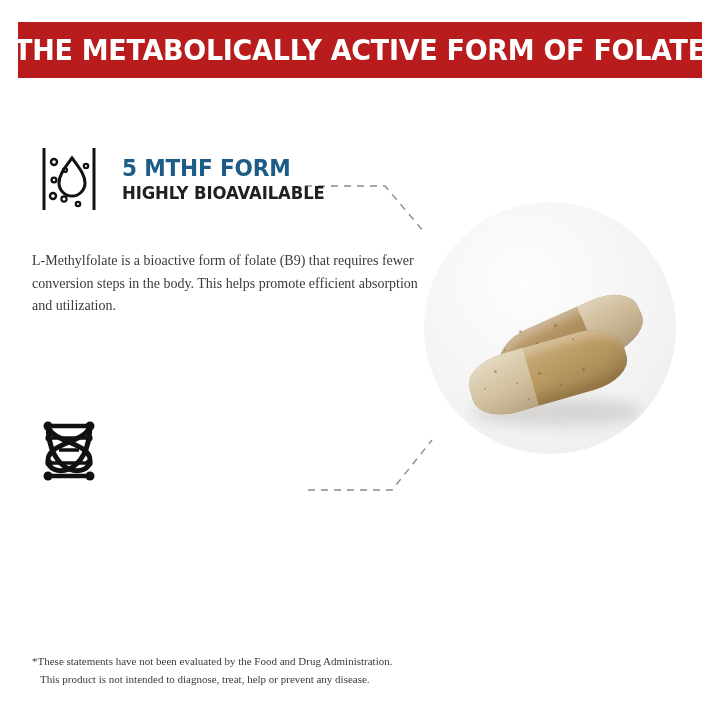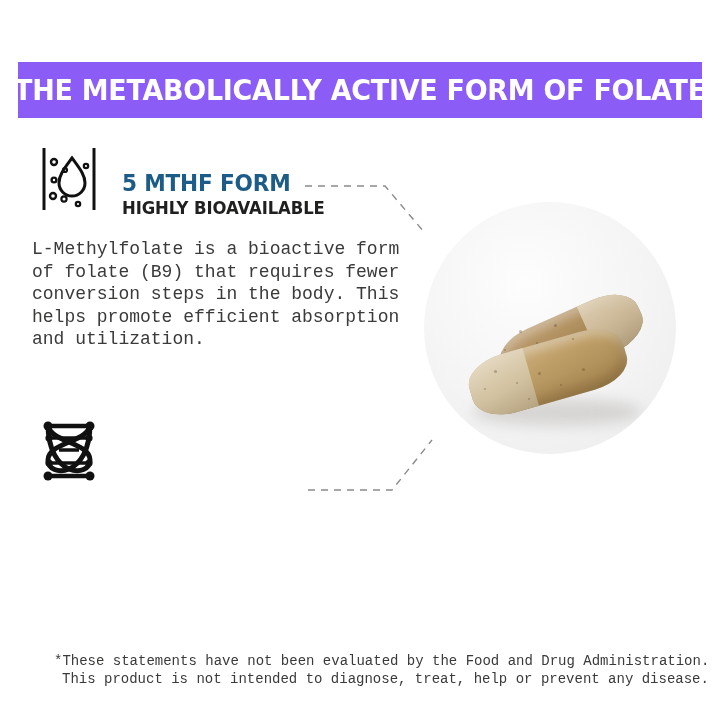--- a/index.html
+++ b/index.html
@@ -15,25 +15,24 @@
     position: relative;
   }
 
   
   .header-banner {
     position: absolute;
     left: 18px;
     top: 22px;
     width: 684px;
     height: 56px;
-    background: #8b5cf6;
+    background: #b91c1c;
     display: flex;
     align-items: center;
     justify-content: center;
-    margin-top: 40px;
   }
   .header-title {
     color: #ffffff;
     font-family: "DejaVu Sans", sans-serif;
     font-weight: bold;
     font-size: 29px;
     letter-spacing: -0.3px;
     transform: scaleX(0.93);
     white-space: nowrap;
     text-transform: uppercase;
@@ -124,21 +123,21 @@
     height: 720px;
     pointer-events: none;
   }
 
   
   .feature {
     position: absolute;
   }
   .feature-head {
     display: flex;
-    align-items: flex-end;
+    align-items: center;
   }
   .feature-icon {
     width: 78px;
     height: 78px;
     flex: none;
     display: flex;
     align-items: center;
     justify-content: center;
   }
   .feature-titles {
@@ -162,42 +161,41 @@
     font-size: 17.5px;
     letter-spacing: -0.1px;
     transform: scaleX(0.94);
     transform-origin: left center;
     white-space: nowrap;
     margin-top: 2px;
     text-transform: uppercase;
   }
   .feature-body {
     color: #3a3a38;
-    font-family: Liberation Mono, monospace;
-    font-size: 18px;
+    font-family: Liberation Serif, serif;
+    font-size: 14px;
     line-height: 22.5px;
-    margin-top: 20px;
+    margin-top: 32px;
   }
 
   #feature-1 { left: 30px; top: 140px; width: 400px; }
   #feature-1 .feature-body { width: 390px; margin-left: 2px; }
   #feature-2 { left: 30px; top: 414px; width: 480px; }
   #feature-2 .feature-body { width: 470px; margin-left: 2px; }
 
   
   .disclaimer {
     position: absolute;
     left: 32px;
     top: 652px;
     width: 660px;
     color: #3a3a38;
-    font-family: Liberation Mono, monospace;
-    font-size: 14px;
+    font-family: Liberation Serif, serif;
+    font-size: 11px;
     line-height: 18px;
-    margin-left: 22px;
   }
   .disclaimer-line2 {
     padding-left: 8px;
   }
 </style>
 </head>
 <body>
 
 <div class="header-banner">
   <div class="header-title">THE METABOLICALLY ACTIVE FORM OF FOLATE</div>

